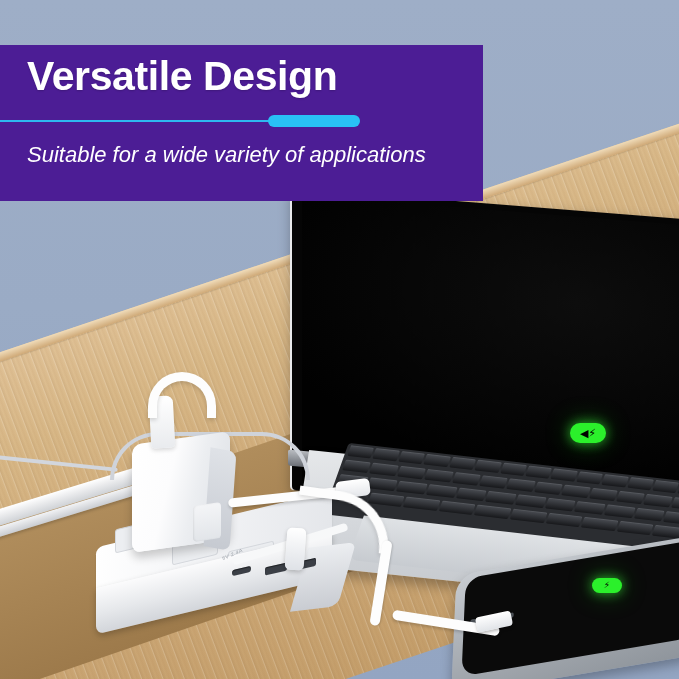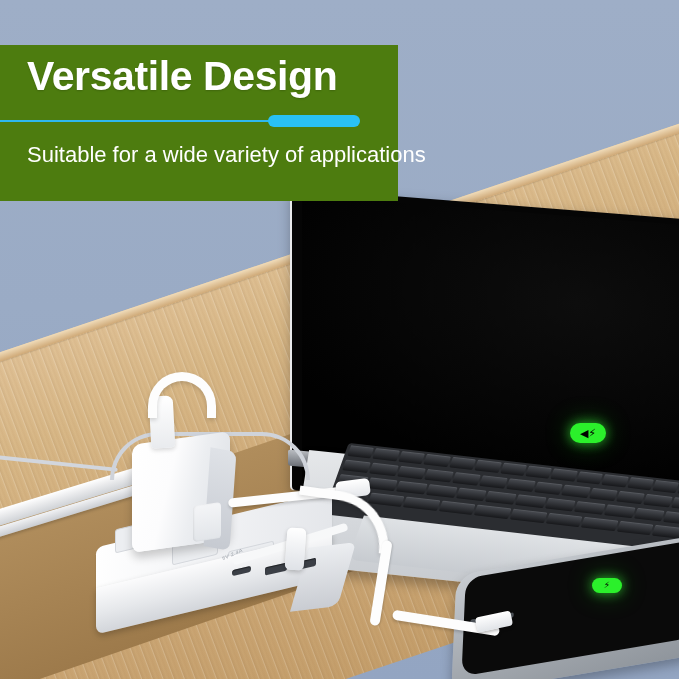--- a/index.html
+++ b/index.html
@@ -297,22 +297,22 @@
   .badge-phone .badge-glyph{font-size:9px;}
   .phone-grill{
     position:absolute;left:470px;top:614px;width:44px;height:8px;
     transform:rotate(-9.5deg) skewX(-12deg);
     display:flex;gap:3px;align-items:center;
   }
   .phone-grill i{flex:1;height:5px;background:#4c5157;border-radius:2px;}
 
   
   .banner{
-    position:absolute;left:0;top:45px;width:398px;height:156px;
-    background:#4d7c0f;
+    position:absolute;left:0;top:45px;width:483px;height:156px;
+    background:#4c1d95;
     z-index:40;
   }
   .banner-title{
     position:absolute;left:27px;top:8px;
     font-size:41px;font-weight:bold;color:#ffffff;
     letter-spacing:-.4px;
     text-shadow:0 1px 2px rgba(0,0,0,.18);
     white-space:nowrap;
   }
   .rule-wrap{position:absolute;left:0;top:70px;width:483px;height:14px;}
@@ -321,20 +321,21 @@
     background:#2eb8f0;
   }
   .rule-bar{
     position:absolute;left:268px;top:0px;width:92px;height:12px;
     background:#29c1f5;border-radius:6px;
   }
   .banner-sub{
     position:absolute;left:27px;top:97px;
     font-size:22px;color:#ffffff;font-weight:normal;
     white-space:nowrap;
+    font-style:italic;
   }
 </style>
 </head>
 <body>
 
 <div class="scene">
 
   <div class="wall"></div>
   <div class="floor"></div>
 

